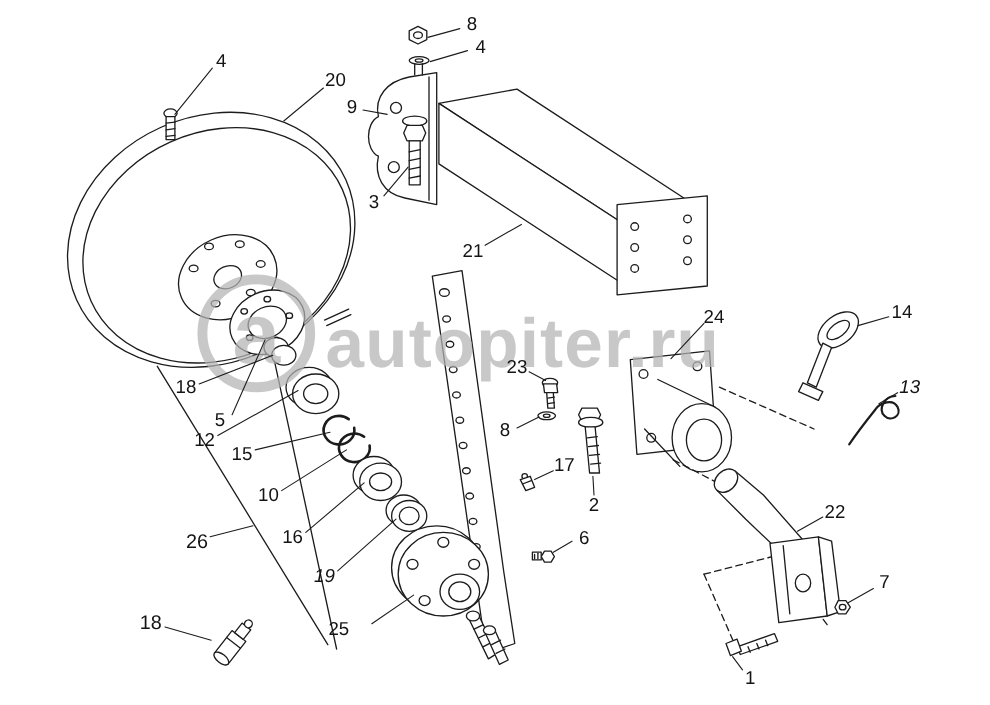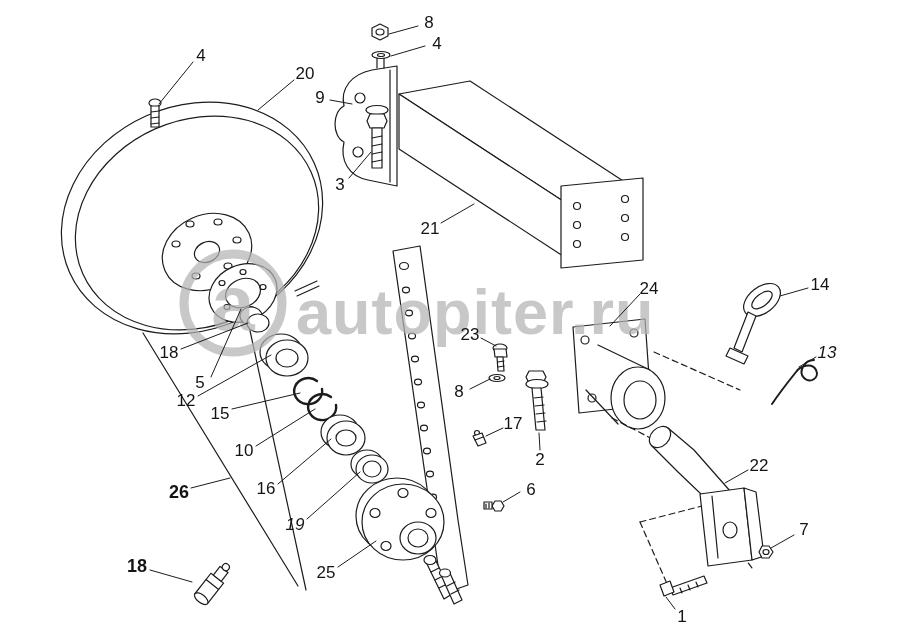--- a/index.html
+++ b/index.html
@@ -6,21 +6,21 @@
   .stage{
     position:relative;width:900px;height:641px;background:#ffffff;
     overflow:hidden;font-family:"Liberation Sans",sans-serif;
   }
   .stage svg{position:absolute;left:0;top:0;}
   #label-layer{position:absolute;left:0;top:0;width:100%;height:100%;pointer-events:none;}
   .part-label{
     position:absolute;transform:translate(-50%,-50%);
     font-size:17px;color:#141414;line-height:1;white-space:nowrap;
   }
-  .part-label.bold{font-weight:bold;font-size:18px;}
+  .part-label.bold{font-weight:normal;font-size:18px;}
 </style>
 </head>
 <body>
 
 <div class="stage">
 <svg width="900" height="641" viewBox="0 0 900 641">
   <g stroke="#1c1c1c" stroke-width="1.2" fill="none" stroke-linejoin="round" stroke-linecap="round">
 
     <g>
       <ellipse cx="192" cy="218" rx="134" ry="112" transform="rotate(-24 192 218)" fill="#fff"></ellipse>
@@ -323,17 +323,17 @@
       <div class="part-label" style="left: 220px; top: 413px;">15</div>
       <div class="part-label" style="left: 513px; top: 423px;">17</div>
       <div class="part-label" style="left: 244px; top: 450px;">10</div>
       <div class="part-label" style="left: 540px; top: 459px;">2</div>
       <div class="part-label" style="left: 266px; top: 488px;">16</div>
       <div class="part-label" style="left: 759px; top: 465px;">22</div>
       <div class="part-label" style="left: 531px; top: 489px;">6</div>
       <div class="part-label bold" style="left: 179px; top: 492px;">26</div>
       <div class="part-label" style="left: 295px; top: 524px; font-style: italic;">19</div>
       <div class="part-label" style="left: 804px; top: 529px;">7</div>
-      <div class="part-label" style="left: 326px; top: 572px;">25</div>
+      <div class="part-label" style="left: 308px; top: 572px;">25</div>
       <div class="part-label bold" style="left: 137px; top: 566px;">18</div>
       <div class="part-label" style="left: 682px; top: 616px;">1</div>
     </div>
 </div>
 
 </body></html>

